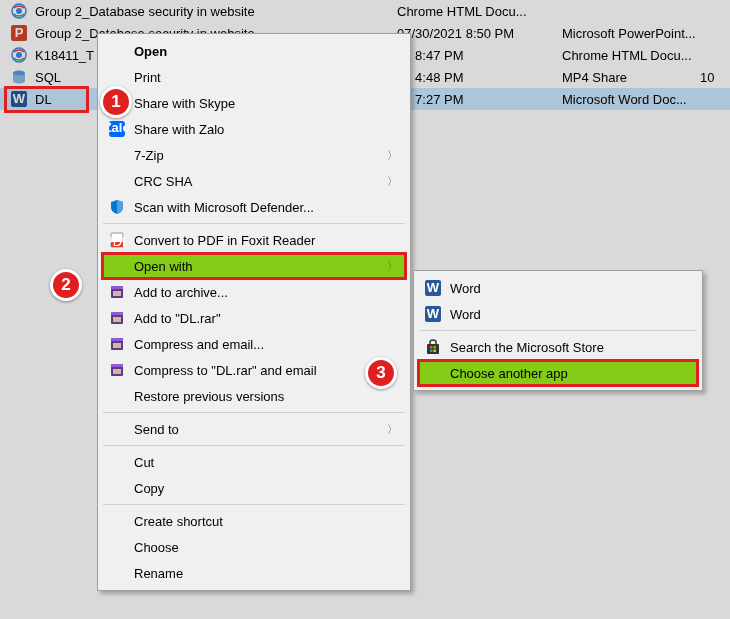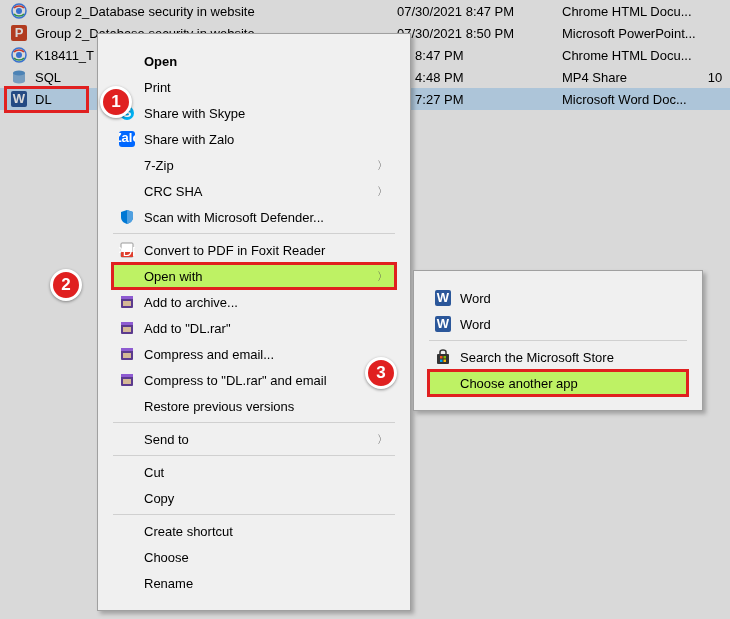--- a/index.html
+++ b/index.html
@@ -8,28 +8,28 @@
 
 .dim{position:absolute;inset:0;background:rgba(0,0,0,.15);pointer-events:none;z-index:5}
 
 .files{position:relative}
 .row{display:flex;align-items:center;height:22px;padding-left:10px}
 .row.sel{background:#cce8ff}
 .fi{width:18px;height:18px;margin-right:7px;display:flex;align-items:center;justify-content:center}
 .fname{flex:0 0 362px}
 .fdate{flex:0 0 165px}
 .ftype{flex:1}
-.fsize{flex:0 0 30px;text-align:center;}
-
-
-.menu{position:absolute;background:#f0f0f0;border:1px solid #a0a0a0;box-shadow:3px 3px 4px rgba(0,0,0,.25);z-index:10;padding:14px}
+.fsize{flex:0 0 30px;text-align:left;}
+
+
+.menu{position:absolute;background:#f0f0f0;border:1px solid #a0a0a0;box-shadow:3px 3px 4px rgba(0,0,0,.25);z-index:10;padding:4px}
 .m1{left:97px;top:33px;width:314px}
 .m2{left:413px;top:270px;width:290px}
 .mi{display:flex;align-items:center;height:26px;padding:0 8px 0 4px;position:relative}
-.mi.hl{background:#bef264;outline:3px solid #e02020;outline-offset:-2px}
+.mi.hl{background:#84cc16;outline:3px solid #e02020;outline-offset:-2px}
 .mic{width:22px;height:20px;display:flex;align-items:center;justify-content:center;margin-right:6px}
 .mlabel{flex:1}
 .mi.bold .mlabel{font-weight:600}
 .arrow{position:absolute;right:8px;font-size:11px;color:#555}
 .sep{height:1px;background:#d0d0d0;margin:3px 1px}
 
 
 .badge{position:absolute;width:32px;height:32px;border-radius:50%;background:#e02020;border:3px solid #fff;display:flex;align-items:center;justify-content:center;color:#fff;font-weight:700;font-size:17px;z-index:30;box-shadow:0 1px 3px rgba(0,0,0,.4)}
 .b1{left:100px;top:86px}
 .b2{left:50px;top:269px}
@@ -49,21 +49,20 @@
     <div class="row">
       <span class="fi">
         <svg width="16" height="16">
           <circle cx="8" cy="8" r="7" fill="#fff" stroke="#4285f4" stroke-width="1.5"></circle>
           <circle cx="8" cy="8" r="3" fill="#4285f4"></circle>
           <path d="M3 5 A7 7 0 0 1 13 5" fill="none" stroke="#ea4335" stroke-width="1.5"></path>
           <path d="M13 11 A7 7 0 0 1 3 11" fill="none" stroke="#34a853" stroke-width="1.5"></path>
         </svg>
       </span>
   <span class="fname">Group 2_Database security in website</span>
-  <span class="fdate">07/30/2021 8:47 PM</span>
   <span class="ftype">Chrome HTML Docu...</span>
   <span class="fsize"></span>
     </div>
     <div class="row">
       <span class="fi">
         <svg width="16" height="16">
           <rect width="16" height="16" rx="2" fill="#d24726"></rect>
           <text x="8" y="12" text-anchor="middle" fill="#fff" font-size="10" font-weight="bold" font-family="Segoe UI">P</text>
         </svg>
       </span>

